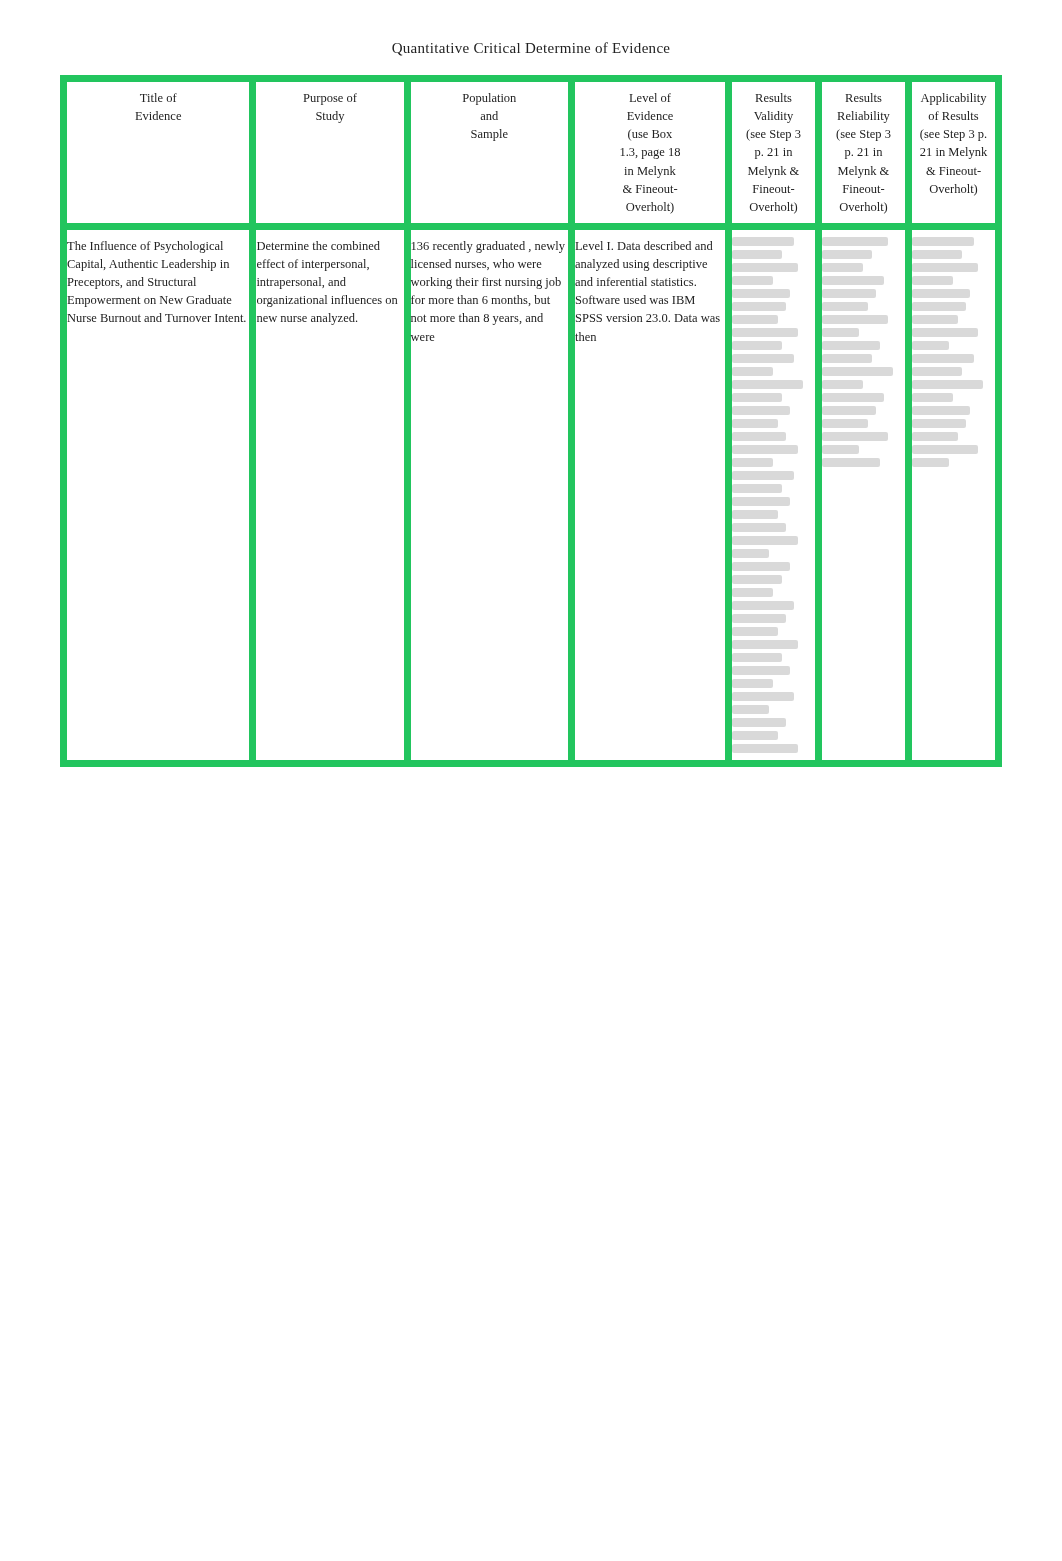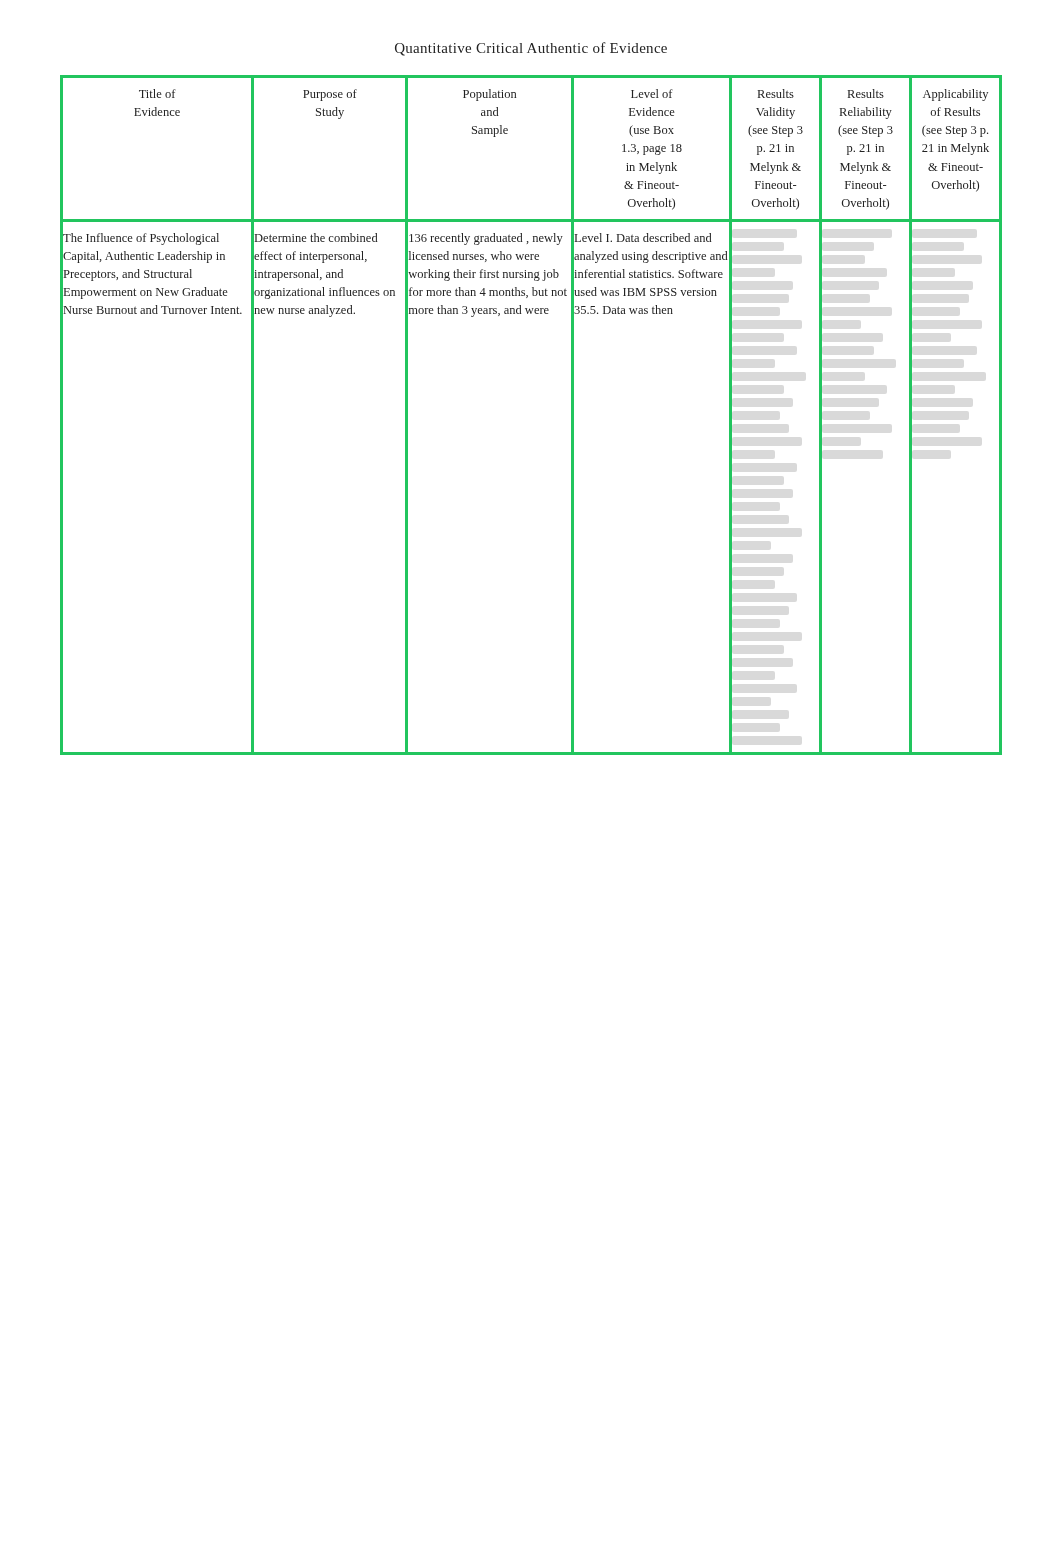--- a/index.html
+++ b/index.html
@@ -27,21 +27,21 @@
     }
 
     .evidence-table {
       width: 100%;
       border-collapse: collapse;
       border: 1px solid #aaa;
     }
 
     .evidence-table th,
     .evidence-table td {
-      border: 3px solid #22c55e;
+      border: 7px solid #22c55e;
       padding: 7px 0;
       vertical-align: top;
       font-size: 12.5px;
       line-height: 1.45;
     }
 
     .evidence-table th {
       font-weight: normal;
       background: #fff;
       font-size: 12.5px;
@@ -60,40 +60,40 @@
     .blur-line {
       height: 9px;
       background: #aaa;
       border-radius: 2px;
       opacity: 0.45;
     }
   </style>
 </head>
 <body>
 
-<h1 class="page-title">Quantitative Critical Authentic of Evidence</h1>
+<h1 class="page-title">Quantitative Critical Determine of Evidence</h1>
 
 <table class="evidence-table">
   <thead>
     <tr>
       <th>Title of<br>Evidence</th>
       <th>Purpose of<br>Study</th>
       <th>Population<br>and<br>Sample</th>
       <th>Level of<br>Evidence<br>(use Box<br>1.3, page 18<br>in Melynk<br>&amp; Fineout-<br>Overholt)</th>
       <th>Results<br>Validity<br>(see Step 3<br>p. 21 in<br>Melynk &amp;<br>Fineout-<br>Overholt)</th>
       <th>Results<br>Reliability<br>(see Step 3<br>p. 21 in<br>Melynk &amp;<br>Fineout-<br>Overholt)</th>
       <th>Applicability<br>of Results<br>(see Step 3 p.<br>21 in Melynk<br>&amp; Fineout-<br>Overholt)</th>
     </tr>
   </thead>
   <tbody>
     <tr>
       <td>The Influence of Psychological Capital, Authentic Leadership in Preceptors, and Structural Empowerment on New Graduate Nurse Burnout and Turnover Intent.</td>
       <td>Determine the combined effect of interpersonal, intrapersonal, and organizational influences on new nurse analyzed.</td>
-      <td>136 recently graduated , newly licensed nurses, who were working their first nursing job for more than 4 months, but not more than 3 years, and were</td>
-      <td>Level I. Data described and analyzed using descriptive and inferential statistics. Software used was IBM SPSS version 35.5. Data was then</td>
+      <td>136 recently graduated , newly licensed nurses, who were working their first nursing job for more than 6 months, but not more than 8 years, and were</td>
+      <td>Level I. Data described and analyzed using descriptive and inferential statistics. Software used was IBM SPSS version 23.0. Data was then</td>
       <td class="results-cell">
         <div class="blurred-lines">
           <div class="blur-line" style="width:75%"></div>
           <div class="blur-line" style="width:60%"></div>
           <div class="blur-line" style="width:80%"></div>
           <div class="blur-line" style="width:50%"></div>
           <div class="blur-line" style="width:70%"></div>
           <div class="blur-line" style="width:65%"></div>
           <div class="blur-line" style="width:55%"></div>
           <div class="blur-line" style="width:80%"></div>

